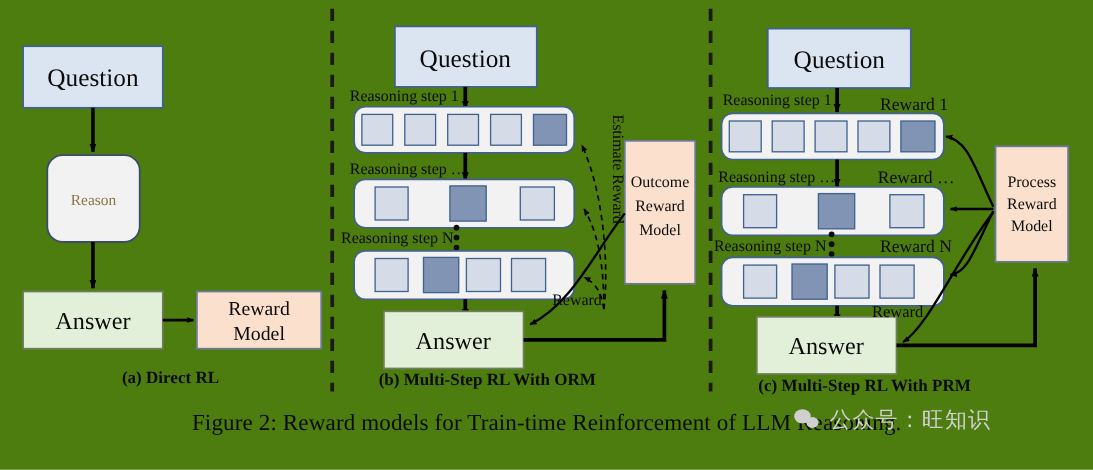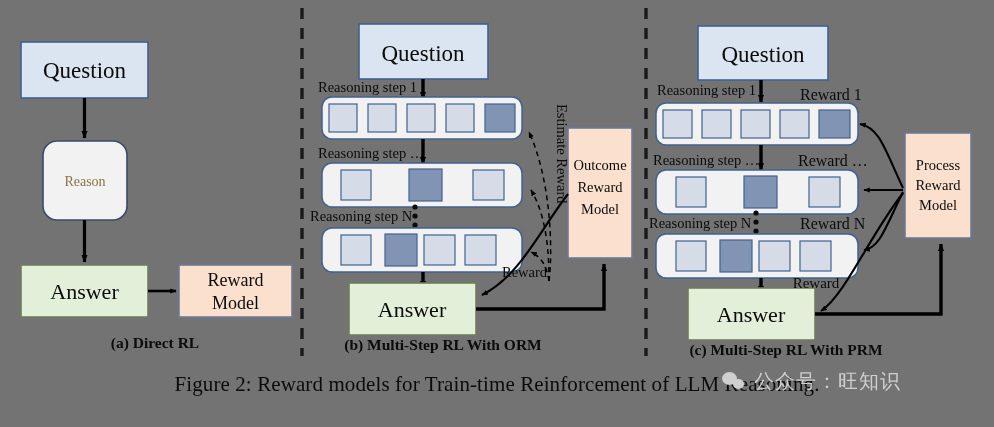--- a/index.html
+++ b/index.html
@@ -1,18 +1,18 @@
 <!DOCTYPE html>
 <html><head>
 <meta charset="utf-8">
 <style>
   html,body{margin:0;padding:0;background:#ffffff;}
   body{width:994px;height:427px;overflow:hidden;
        font-family:"Liberation Serif","DejaVu Serif",serif;}
-  #fig{position:relative;width:994px;height:427px;background:#737373;}
+  #fig{position:relative;width:994px;height:427px;background:#4d7c0f;}
   svg{display:block;}
   .cap{position:absolute;left:0;top:372px;width:994px;text-align:center;
        font-family:"Liberation Serif","DejaVu Serif",serif;
        font-size:21px;color:#0b0b0b;letter-spacing:.1px;}
   .wm{position:absolute;left:722px;top:368px;display:flex;align-items:center;gap:6px;
       font-family:"DejaVu Sans",sans-serif;font-size:20px;color:#cfcfcf;
       letter-spacing:1px;pointer-events:none;}
   .wm .bub{position:relative;width:26px;height:20px;}
   .wm .bub i{position:absolute;display:block;border-radius:50%;background:#cfcfcf;}
   .wm .bub i:nth-child(1){width:15px;height:13px;left:0;top:0;}

